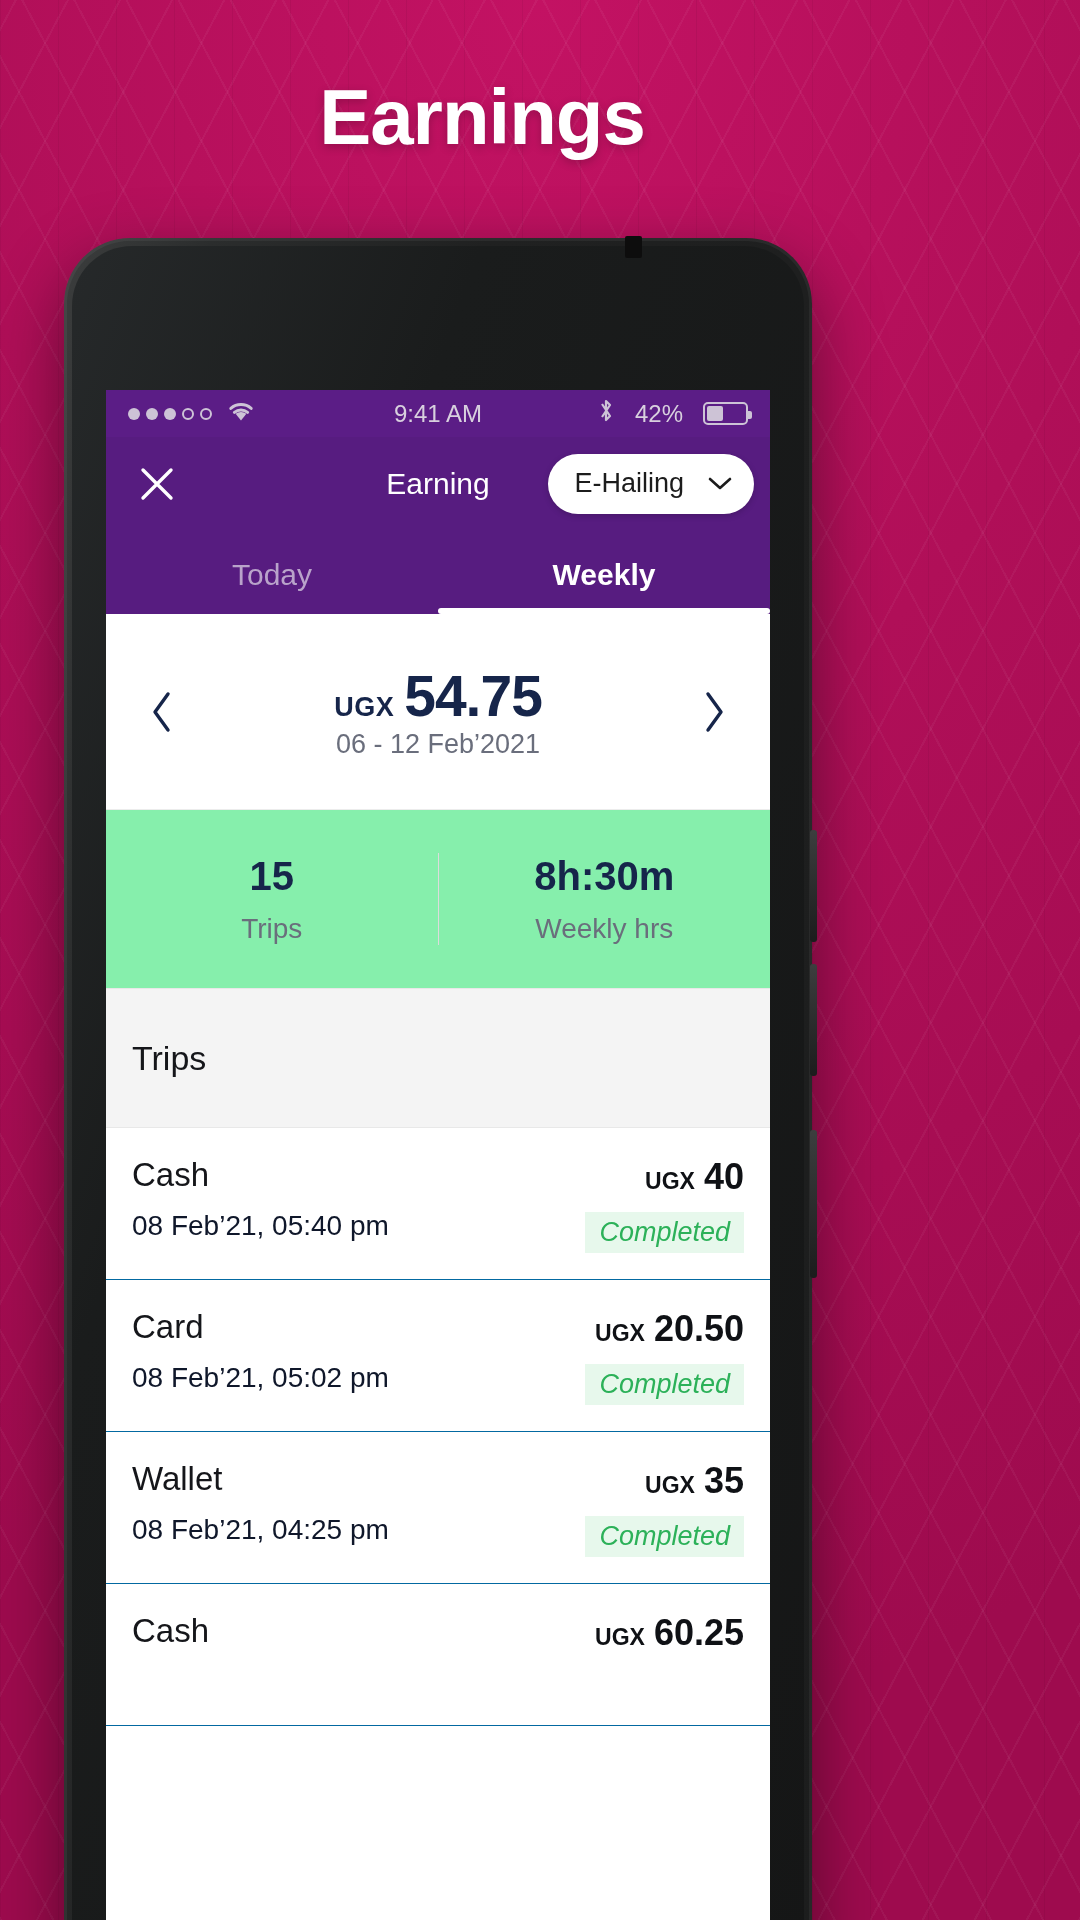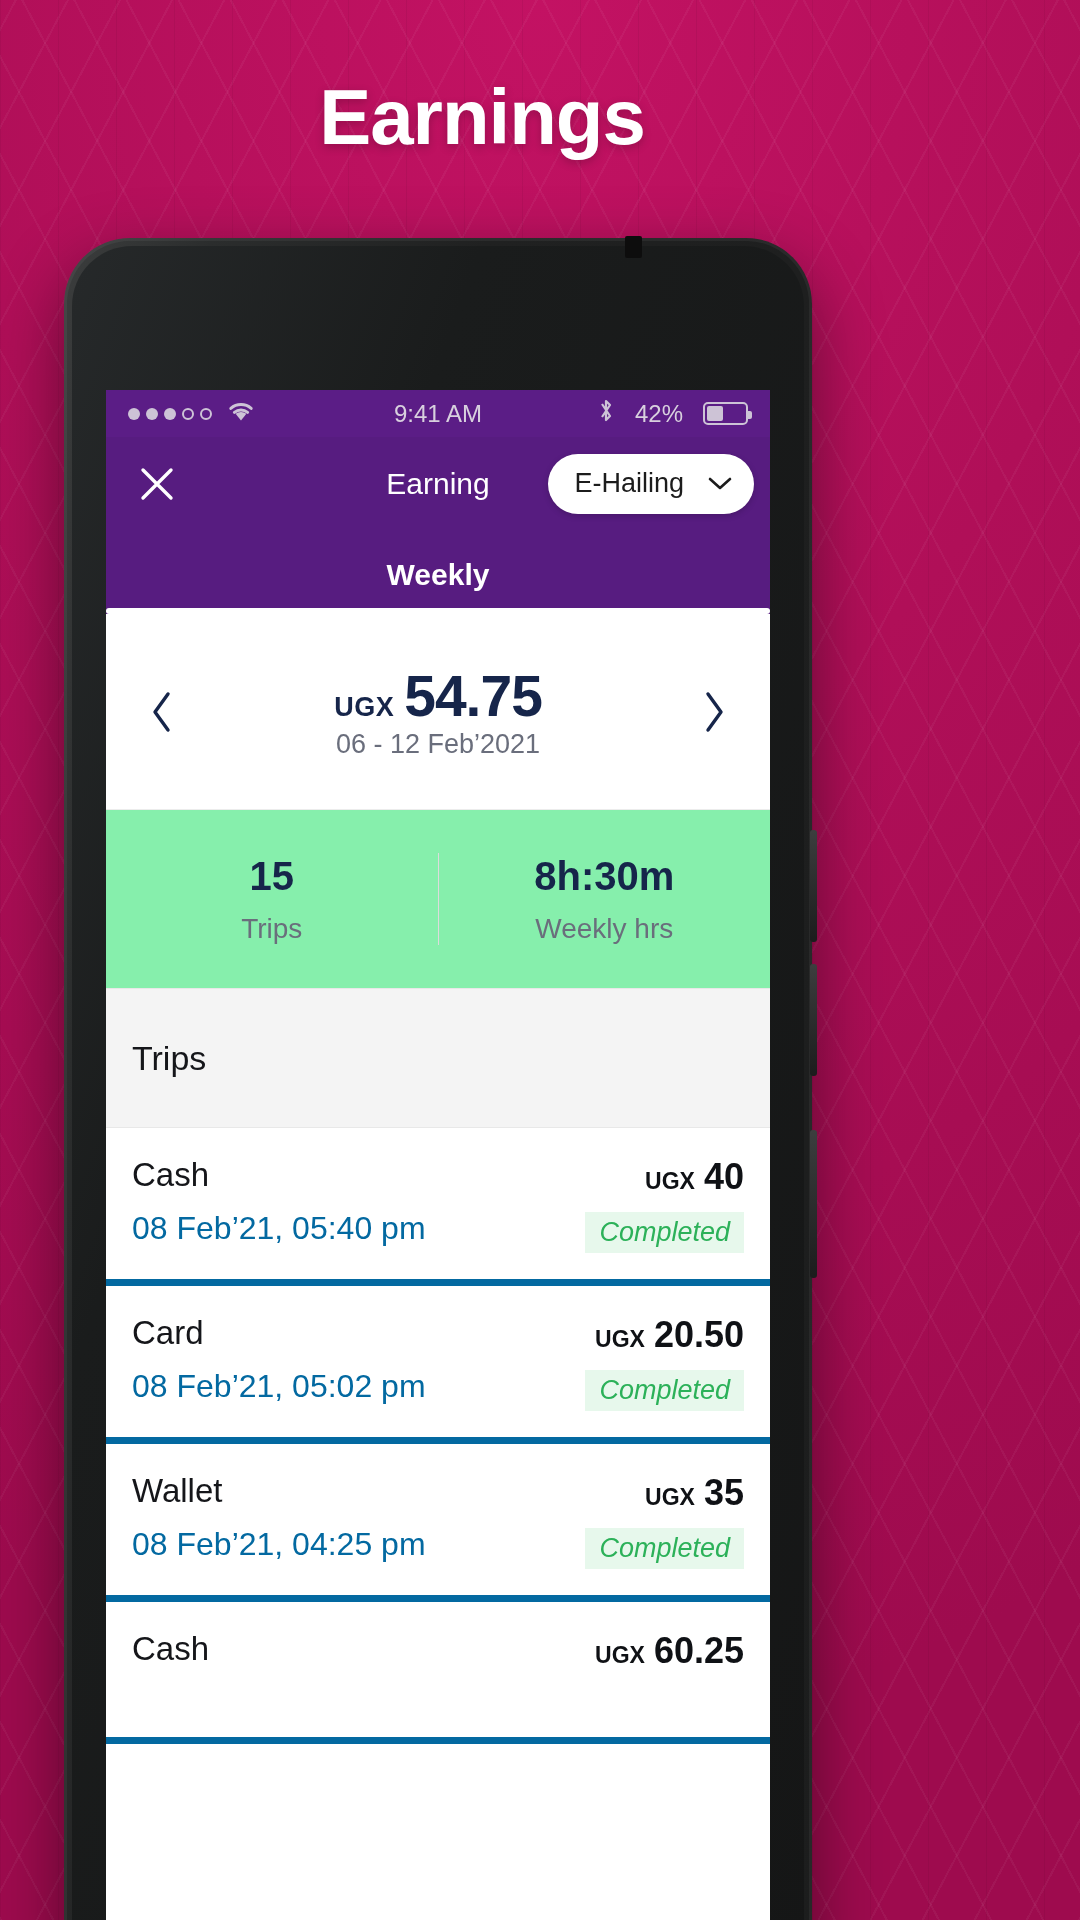--- a/index.html
+++ b/index.html
@@ -198,27 +198,27 @@
     display:flex; align-items:center;
     padding:0 26px;
     border-top:1px solid #e8e8e8;
     border-bottom:1px solid #e8e8e8;
   }
   #trips-section-title{ font-size:34px; color:#15161a; }
 
   .trip-row{
     background:#fff;
     padding:28px 26px 26px 26px;
-    border-bottom:7px solid #0369a1;
+    border-bottom:1px solid #0369a1;
     display:flex; justify-content:space-between; align-items:flex-start;
     min-height:142px;
   }
   .trip-left{ display:flex; flex-direction:column; gap:16px; }
   .trip-method{ font-size:33px; color:#15161a; }
-  .trip-datetime{ font-size:32px; color:#0369a1; }
+  .trip-datetime{ font-size:28px; color:#0f172a; }
   .trip-right{ display:flex; flex-direction:column; align-items:flex-end; gap:14px; }
   .trip-amount-line{ display:flex; align-items:baseline; gap:9px; color:#0f1115; }
   .trip-currency{ font-size:23px; font-weight:bold; }
   .trip-amount{ font-size:36px; font-weight:bold; }
   .trip-status{
     background:#e7f8ec; color:#2cb159;
     font-size:27px; padding:5px 14px;font-style:italic;
   }
 </style>
 </head>
@@ -278,20 +278,23 @@
       <div id="app-bar-title">Earning</div>
       <div id="service-selector">
         <span>E-Hailing</span>
         <svg width="24" height="15" viewBox="0 0 24 15">
           <path d="M2 3 L12 12 L22 3" stroke="#1c1c1c" stroke-width="2.6" fill="none" stroke-linecap="round" stroke-linejoin="round"></path>
         </svg>
       </div>
     </div>
 
     <div id="tab-bar">
+      <div class="tab inactive">
+        <span class="tab-label">Today</span>
+      </div>
       <div class="tab active">
         <span class="tab-label">Weekly</span>
         <span class="tab-underline"></span>
       </div>
     </div>
 
     <div id="earnings-summary">
       <div class="nav-arrow">
         <svg width="28" height="44" viewBox="0 0 28 44">
           <path d="M20 4 L7 22 L20 40" stroke="#16254a" stroke-width="3.4" fill="none" stroke-linecap="round" stroke-linejoin="round"></path>

